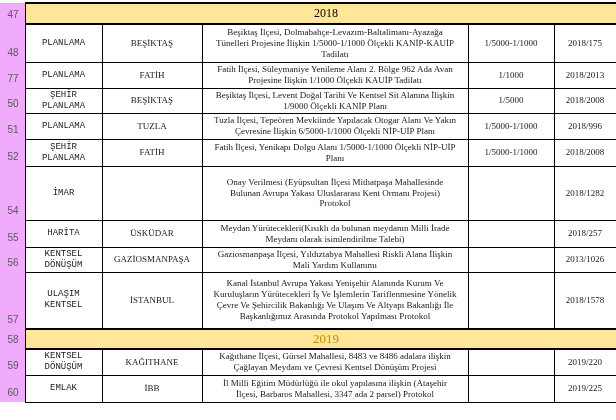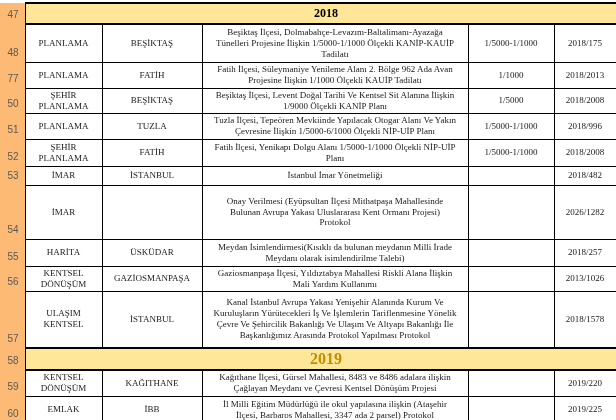--- a/index.html
+++ b/index.html
@@ -5,37 +5,37 @@
   html,body{margin:0;padding:0;background:#fff;}
   body{width:616px;height:420px;overflow:hidden;font-family:"Liberation Serif","DejaVu Serif",serif;}
   .sheet{padding-top:2px;}
   table{border-collapse:collapse;table-layout:fixed;width:616px;}
   td{overflow:hidden;}
   .rownum{
     border:none;
     font-family:"Liberation Sans","DejaVu Sans",sans-serif;
     font-size:10px;color:#595959;
     text-align:right;vertical-align:bottom;
-    padding:0 6px 4px 0;background:#fdba74;
+    padding:0 6px 4px 0;background:#f0abfc;
   }
   .cell{
     border:1px solid #000;
     font-size:9px;line-height:1.22;color:#1a1a1a;
     text-align:center;vertical-align:middle;
     padding:0 2px;
   }
-  .cat{font-size:9px;}
+  .cat{font-size:9px;font-family:Liberation Mono, monospace;}
   .desc{padding:0 11px;}
   .decision{font-weight:normal;font-size:9px;}
   .section{
     border:1px solid #000;border-top:2px solid #000;border-bottom:2px solid #000;
     background:#FFE699;text-align:center;vertical-align:middle;
-    font-weight:bold;font-size:12px;color:#000;padding-left:12px;
+    font-weight:normal;font-size:12px;color:#000;padding-left:12px;
   }
-  .section-2019{color:#BF8F00;font-size:16px;}
+  .section-2019{color:#BF8F00;font-size:13px;}
 </style>
 </head>
 <body>
 
 <div class="sheet">
 <table>
   <colgroup>
     <col style="width:25px">
         <col style="width:77px">
         <col style="width:100px">
@@ -74,57 +74,49 @@
     <td class="cell">BEŞİKTAŞ</td>
     <td class="cell desc">Beşiktaş İlçesi, Levent Doğal Tarihi Ve Kentsel Sit Alanına İlişkin 1/9000 Ölçekli KANİP Planı</td>
     <td class="cell">1/5000</td>
     <td class="cell decision">2018/2008</td>
   </tr>
 
   <tr style="height:26px">
     <td class="rownum">51</td>
     <td class="cell cat">PLANLAMA</td>
     <td class="cell">TUZLA</td>
-    <td class="cell desc">Tuzla İlçesi, Tepeören Mevkiinde Yapılacak Otogar Alanı Ve Yakın Çevresine İlişkin 1/5000-6/1000 Ölçekli NİP-UİP Planı</td>
+    <td class="cell desc">Tuzla İlçesi, Tepeören Mevkiinde Yapılacak Otogar Alanı Ve Yakın Çevresine İlişkin 6/5000-1/1000 Ölçekli NİP-UİP Planı</td>
     <td class="cell">1/5000-1/1000</td>
     <td class="cell decision">2018/996</td>
   </tr>
 
   <tr style="height:27px">
     <td class="rownum">52</td>
     <td class="cell cat">ŞEHİR PLANLAMA</td>
     <td class="cell">FATİH</td>
     <td class="cell desc">Fatih İlçesi, Yenikapı Dolgu Alanı 1/5000-1/1000 Ölçekli NİP-UİP Planı</td>
     <td class="cell">1/5000-1/1000</td>
     <td class="cell decision">2018/2008</td>
   </tr>
 
-  <tr style="height:19px">
-    <td class="rownum">53</td>
-    <td class="cell cat">İMAR</td>
-    <td class="cell">İSTANBUL</td>
-    <td class="cell desc">İstanbul İmar Yönetmeliği</td>
-    <td class="cell"></td>
-    <td class="cell decision">2018/482</td>
-  </tr>
 
   <tr style="height:54px">
     <td class="rownum">54</td>
     <td class="cell cat">İMAR</td>
     <td class="cell"></td>
     <td class="cell desc">Onay Verilmesi (Eyüpsultan İlçesi Mithatpaşa Mahallesinde Bulunan Avrupa Yakası Uluslararası Kent Ormanı Projesi)  Protokol</td>
     <td class="cell"></td>
-    <td class="cell decision">2026/1282</td>
+    <td class="cell decision">2018/1282</td>
   </tr>
 
   <tr style="height:27px">
     <td class="rownum">55</td>
     <td class="cell cat">HARİTA</td>
     <td class="cell">ÜSKÜDAR</td>
-    <td class="cell desc">Meydan İsimlendirmesi(Kısıklı da bulunan meydanın Milli İrade Meydanı olarak isimlendirilme Talebi)</td>
+    <td class="cell desc">Meydan Yürütecekleri(Kısıklı da bulunan meydanın Milli İrade Meydanı olarak isimlendirilme Talebi)</td>
     <td class="cell"></td>
     <td class="cell decision">2018/257</td>
   </tr>
 
   <tr style="height:25px">
     <td class="rownum">56</td>
     <td class="cell cat">KENTSEL DÖNÜŞÜM</td>
     <td class="cell">GAZİOSMANPAŞA</td>
     <td class="cell desc">Gaziosmanpaşa İlçesi, Yıldıztabya Mahallesi Riskli Alana İlişkin Mali Yardım Kullanımı</td>
     <td class="cell"></td>

